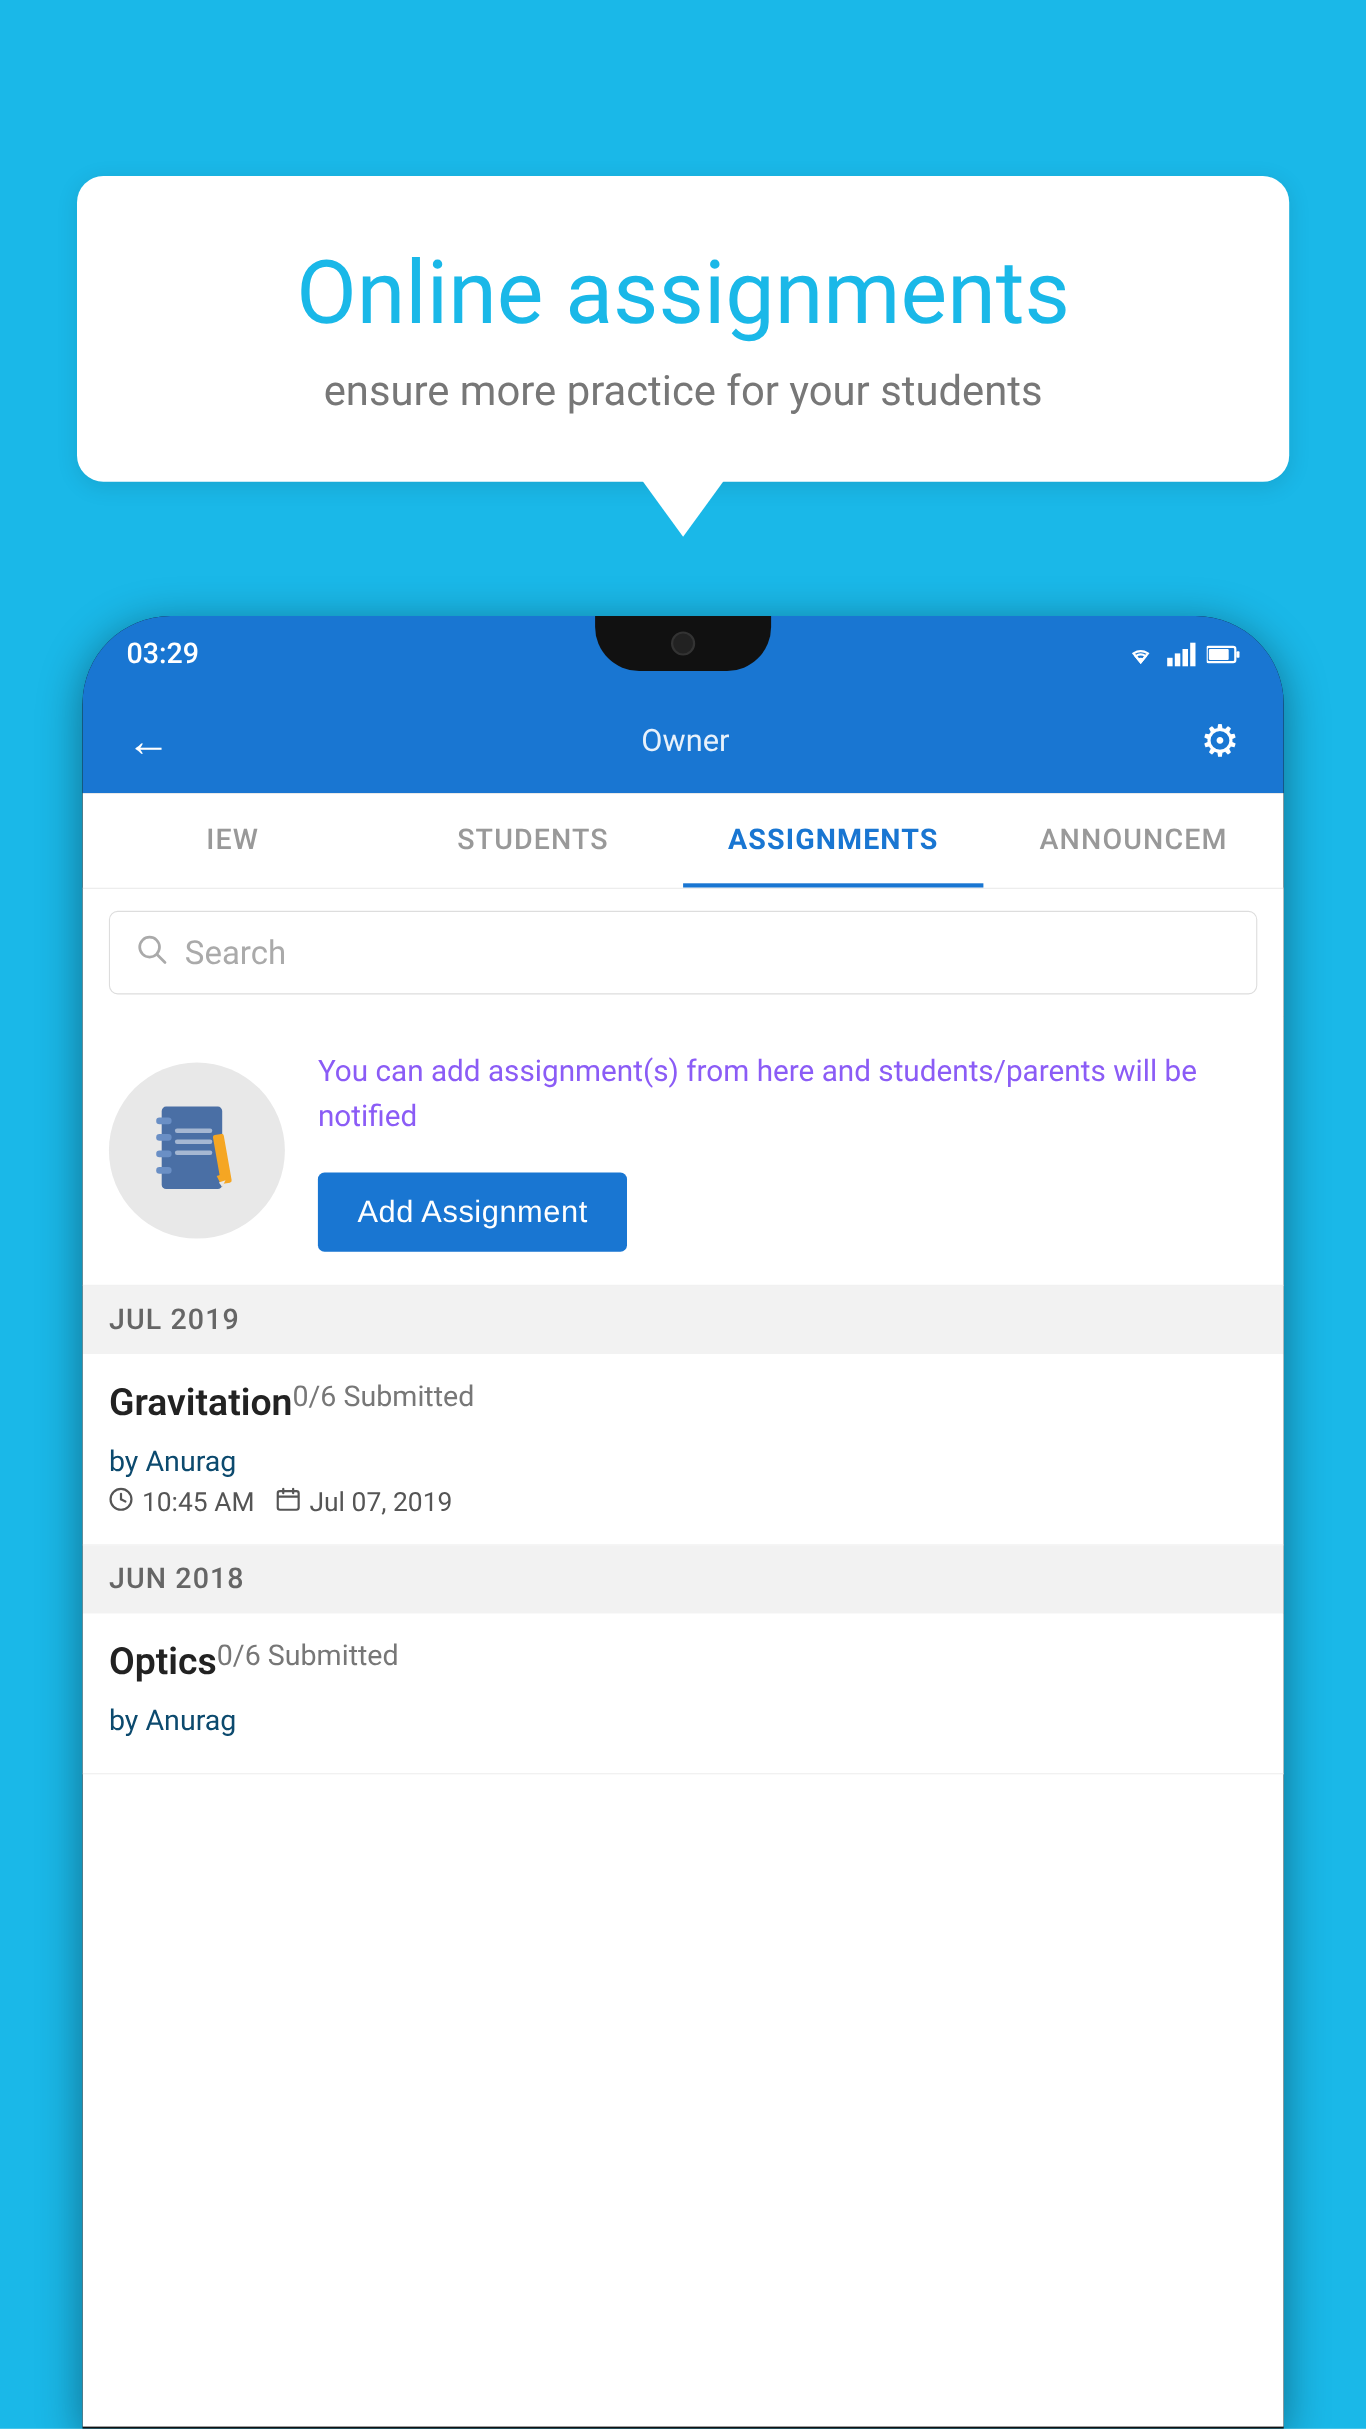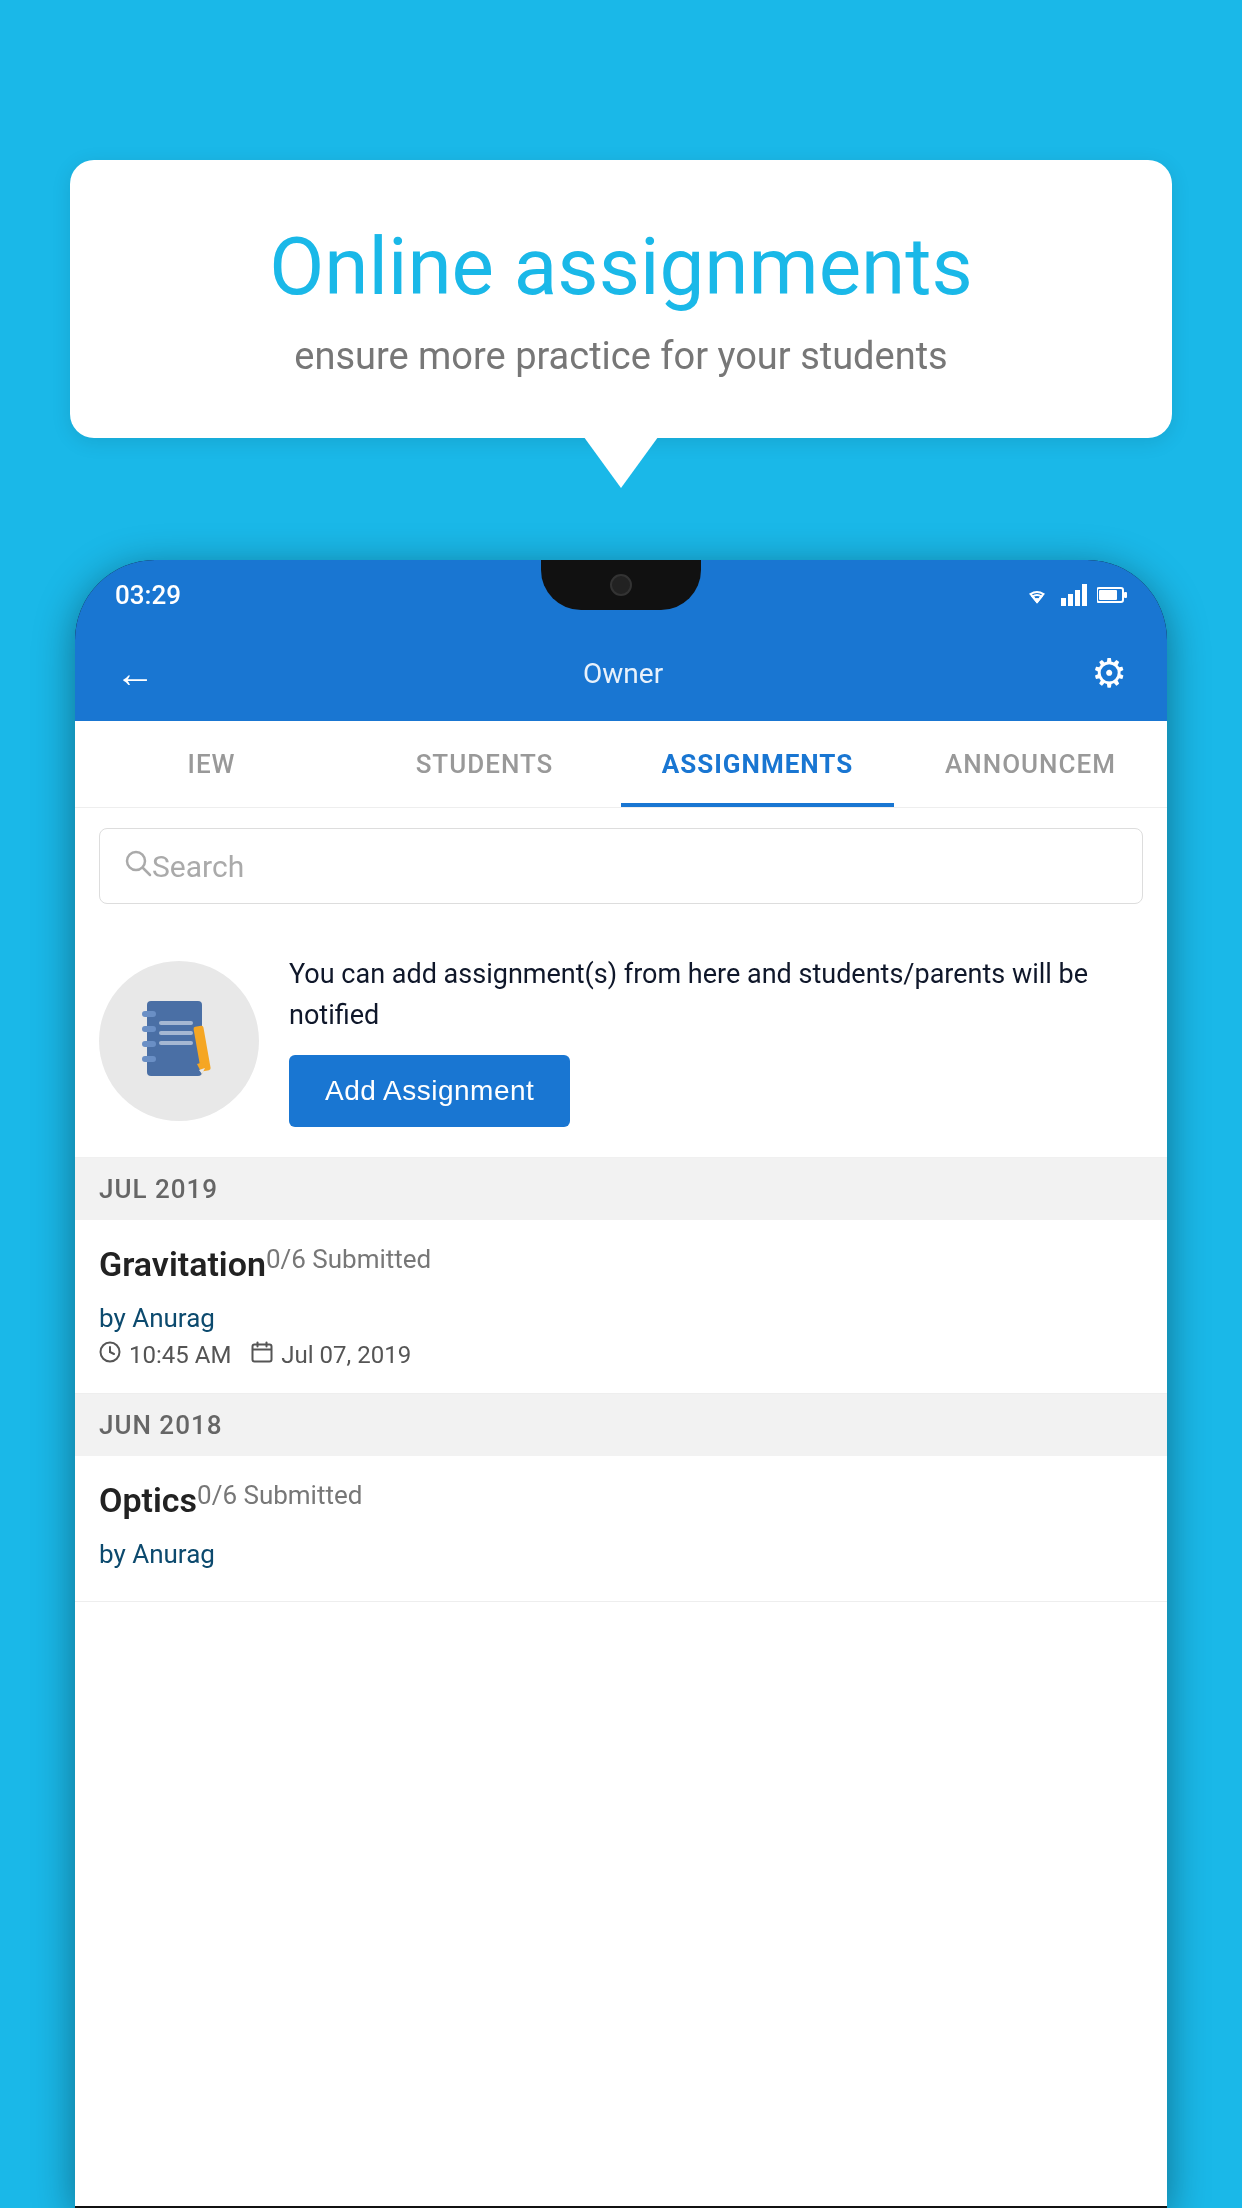--- a/index.html
+++ b/index.html
@@ -197,20 +197,21 @@
       padding: 20px 24px;
       background: white;
     }
 
     .search-bar {
       display: flex;
       align-items: center;
       border: 1.5px solid #ddd;
       border-radius: 8px;
       padding: 18px 24px;
+      gap: 16px;
     }
 
     .search-icon {
       color: #aaa;
       font-size: 32px;
     }
 
     .search-text {
       font-size: 30px;
       color: #aaa;
@@ -236,23 +237,23 @@
       justify-content: center;
       flex-shrink: 0;
     }
 
     .add-assignment-text-area {
       flex: 1;
     }
 
     .add-assignment-description {
       font-size: 27px;
-      color: #0f172a;
+      color: #8b5cf6;
       line-height: 1.5;
-      margin-bottom: 20px;
+      margin-bottom: 31px;
     }
 
     .add-assignment-btn {
       background: #1976d2;
       color: white;
       border: none;
       border-radius: 6px;
       padding: 20px 36px;
       font-size: 28px;
       font-weight: 500;

